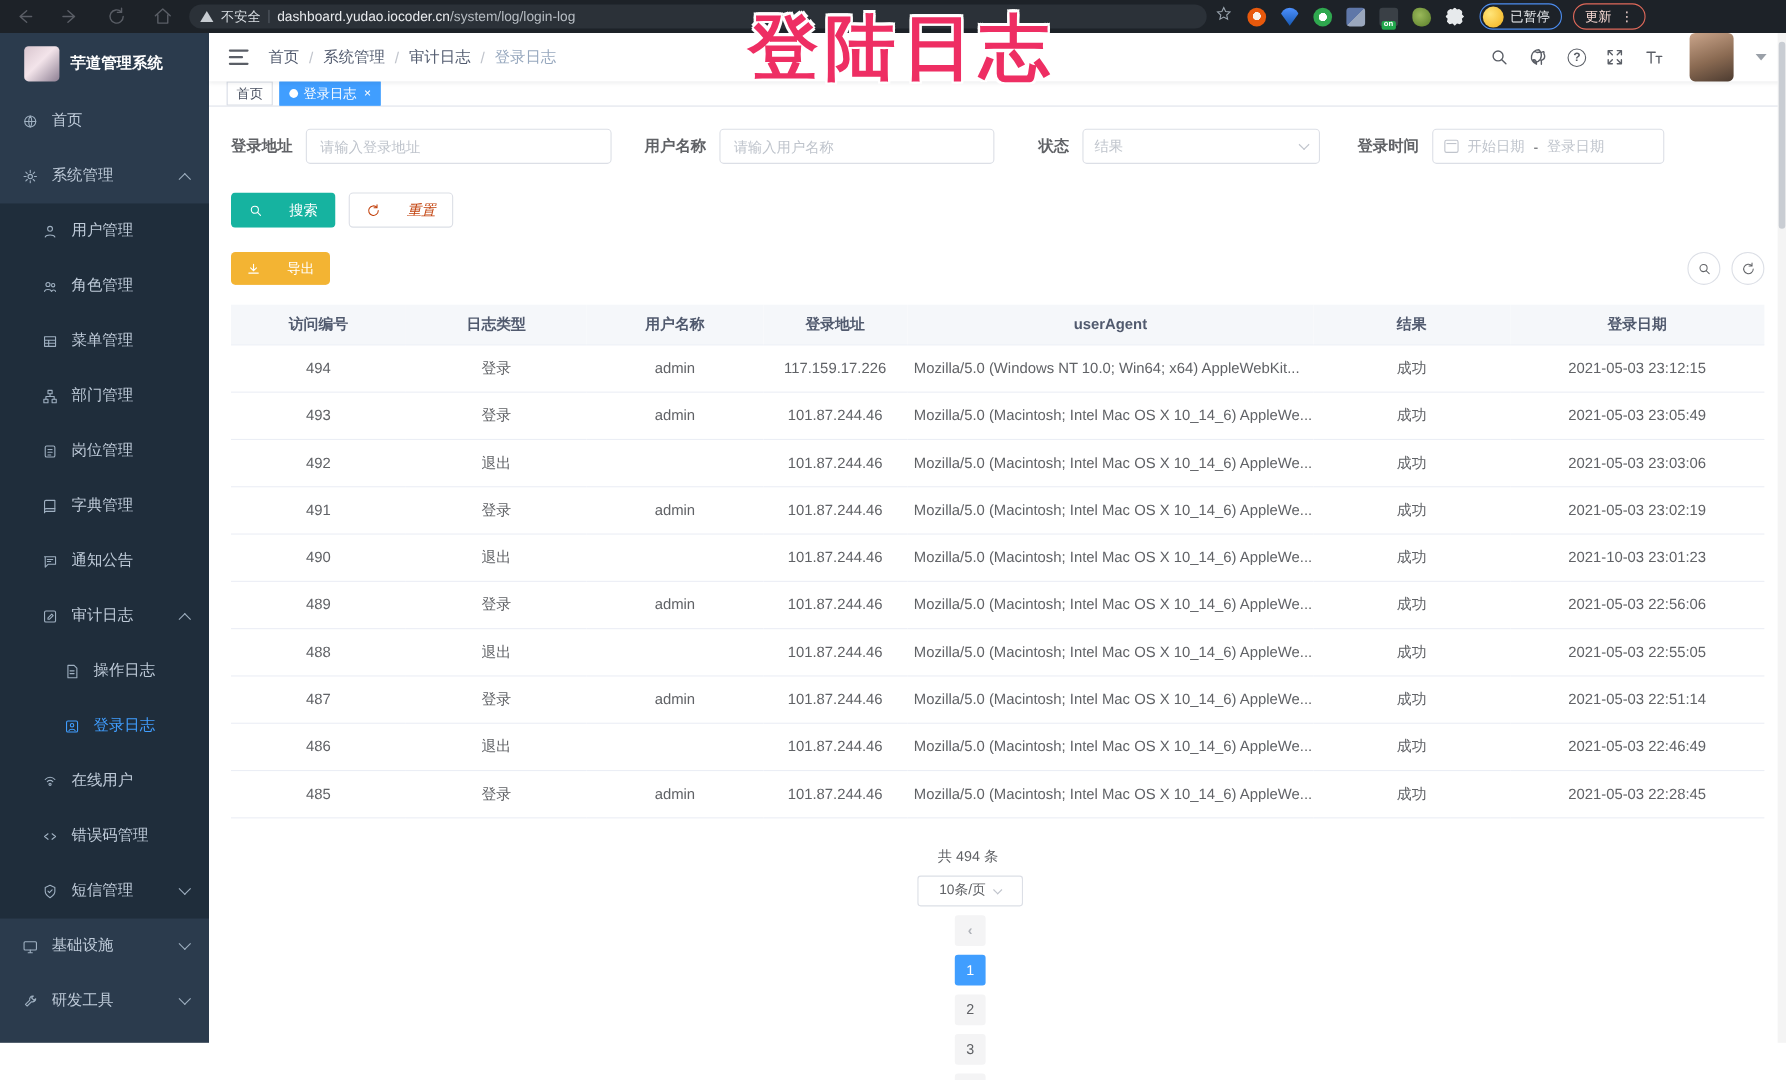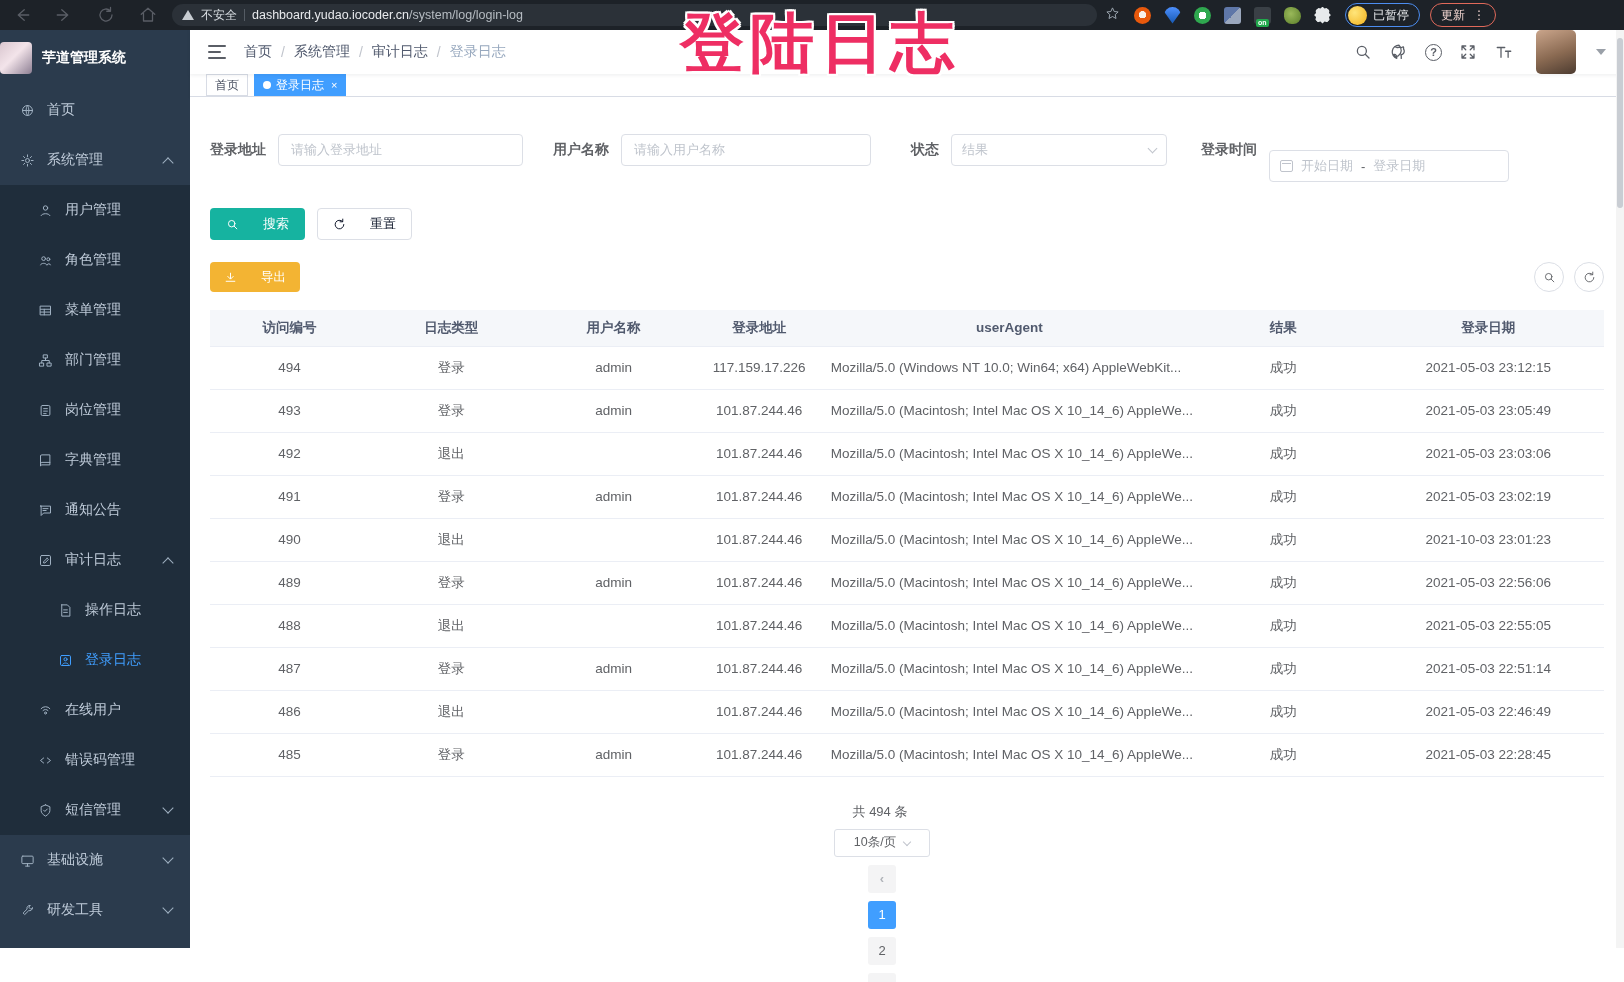--- a/index.html
+++ b/index.html
@@ -31,21 +31,21 @@
   
   .overlay-title { position:absolute; top:0px; left:820px; transform:translateX(-50%); z-index:50;
     font-size:64px; font-weight:bold; color:#ee2e63; letter-spacing:6px; white-space:nowrap;
     text-shadow:-2px -2px 0 #fff, 2px -2px 0 #fff, -2px 2px 0 #fff, 2px 2px 0 #fff, 0 -2px 0 #fff, 0 2px 0 #fff, -2px 0 0 #fff, 2px 0 0 #fff; }
 
   
   .app { position:absolute; top:30px; left:0; width:1624px; height:918px; display:flex; background:#fff; }
 
   
   .sidebar { width:190px; height:918px; background:#2b3b4d; flex-shrink:0; overflow:hidden; }
-  .logo-bar { height:55px; display:flex; align-items:center; gap:10px; }
+  .logo-bar { height:55px; display:flex; align-items:center; gap:10px; padding-left:22px; }
   .logo-img { width:32px; height:32px; border-radius:4px; background:linear-gradient(135deg,#d9c6cf 0%,#f3e4ea 45%,#8d7f93 100%); }
   .logo-title { color:#fff; font-size:14px; font-weight:bold; white-space:nowrap; }
   .menu-item { height:50px; display:flex; align-items:center; gap:12px; padding-left:20px; color:#bfcbd9; font-size:14px; cursor:pointer; position:relative; }
   .menu-item svg { width:15px; height:15px; stroke:#9fb0c1; fill:none; stroke-width:1.6; stroke-linecap:round; stroke-linejoin:round; flex-shrink:0; }
   .submenu-bg { background:#1f2d3b; }
   .lvl2 { padding-left:38px; }
   .lvl3 { padding-left:58px; }
   .menu-item.active { color:#409eff; }
   .menu-item.active svg { stroke:#409eff; }
   .arrow { position:absolute; right:18px; width:8px; height:8px; border-right:1.6px solid #9fb0c1; border-bottom:1.6px solid #9fb0c1; }
@@ -82,21 +82,21 @@
   .f-input { height:32px; border:1px solid #dcdfe6; border-radius:4px; background:#fff; font-size:13px; color:#606266; padding:0 12px; outline:none; font-family:"Liberation Sans",sans-serif; }
   .f-input::placeholder { color:#bfc4cc; }
   .sel { display:flex; align-items:center; justify-content:space-between; height:32px; border:1px solid #dcdfe6; border-radius:4px; padding:0 10px; color:#bfc4cc; font-size:13px; cursor:pointer; }
   .sel .chev { width:7px; height:7px; border-right:1.4px solid #c0c4cc; border-bottom:1.4px solid #c0c4cc; transform:rotate(45deg); margin-top:-3px; }
   .daterange { display:flex; align-items:center; height:32px; border:1px solid #dcdfe6; border-radius:4px; padding:0 10px; gap:8px; color:#bfc4cc; font-size:13px; cursor:pointer; }
   .cal-icon { width:13px; height:12px; border:1.3px solid #c0c4cc; border-radius:2px; position:relative; }
   .cal-icon:before { content:""; position:absolute; top:2px; left:1px; right:1px; height:1.3px; background:#c0c4cc; }
   .btn { height:32px; border-radius:4px; font-size:13px; display:inline-flex; align-items:center; gap:24px; padding:0 15px; cursor:pointer; border:1px solid transparent; font-family:"Liberation Sans",sans-serif; }
   .btn svg { width:13px; height:13px; stroke:currentColor; fill:none; stroke-width:1.8; stroke-linecap:round; }
   .btn-search { background:#16b3a0; color:#fff; }
-  .btn-reset { background:#fff; color:#0f172a; border-color:#dcdfe6; }
+  .btn-reset { background:#fff; color:#c2410c; border-color:#dcdfe6;font-style:italic; }
   .btn-export { background:#f3b433; color:#fff; height:30px; padding:0 13px; font-size:12.5px; }
   .toolbar-row { display:flex; align-items:flex-start; margin-bottom:18px; }
   .circle-btns { margin-left:auto; display:flex; gap:10px; }
   .circle-btn { width:30px; height:30px; border-radius:50%; border:1px solid #dcdfe6; background:#fff; display:flex; align-items:center; justify-content:center; cursor:pointer; }
   .circle-btn svg { width:13px; height:13px; stroke:#606266; fill:none; stroke-width:1.7; stroke-linecap:round; }
 
   
   table { width:100%; border-collapse:collapse; table-layout:fixed; }
   thead th { background:#f5f7fa; height:36px; font-size:13.5px; color:#515a6e; font-weight:bold; text-align:center; border-bottom:1px solid #ebeef5; padding:0 6px; }
   tbody td { height:43px; font-size:13.5px; color:#606266; text-align:center; border-bottom:1px solid #ebeef5; padding:0 6px; white-space:nowrap; overflow:hidden; }
@@ -370,30 +370,30 @@
         <span class="dot"></span>
         <span>登录日志</span>
         <span class="close">×</span>
       </span>
     </div>
 
     <div class="content">
 
       <div class="filter-row">
         <span class="f-label">登录地址</span>
-        <input class="f-input" style="width: 245px;" placeholder="请输入登录地址">
+        <input class="f-input" style="width: 278px;" placeholder="请输入登录地址">
         <span class="f-label" style="margin-left:30px;">用户名称</span>
         <input class="f-input" style="width: 250px;" placeholder="请输入用户名称">
         <span class="f-label" style="margin-left:40px;">状态</span>
         <div class="sel" style="width:216px;">
           <span>结果</span>
           <span class="chev"></span>
         </div>
         <span class="f-label" style="margin-left:34px;">登录时间</span>
-        <div class="daterange" style="width:240px;margin-top:33px;">
+        <div class="daterange" style="width:211px;">
           <span class="cal-icon"></span>
           <span>开始日期</span>
           <span style="color:#606266;">-</span>
           <span>登录日期</span>
         </div>
       </div>
 
       <div class="filter-row" style="margin-bottom:22px;">
         <button class="btn btn-search">
           <svg viewBox="0 0 24 24">

